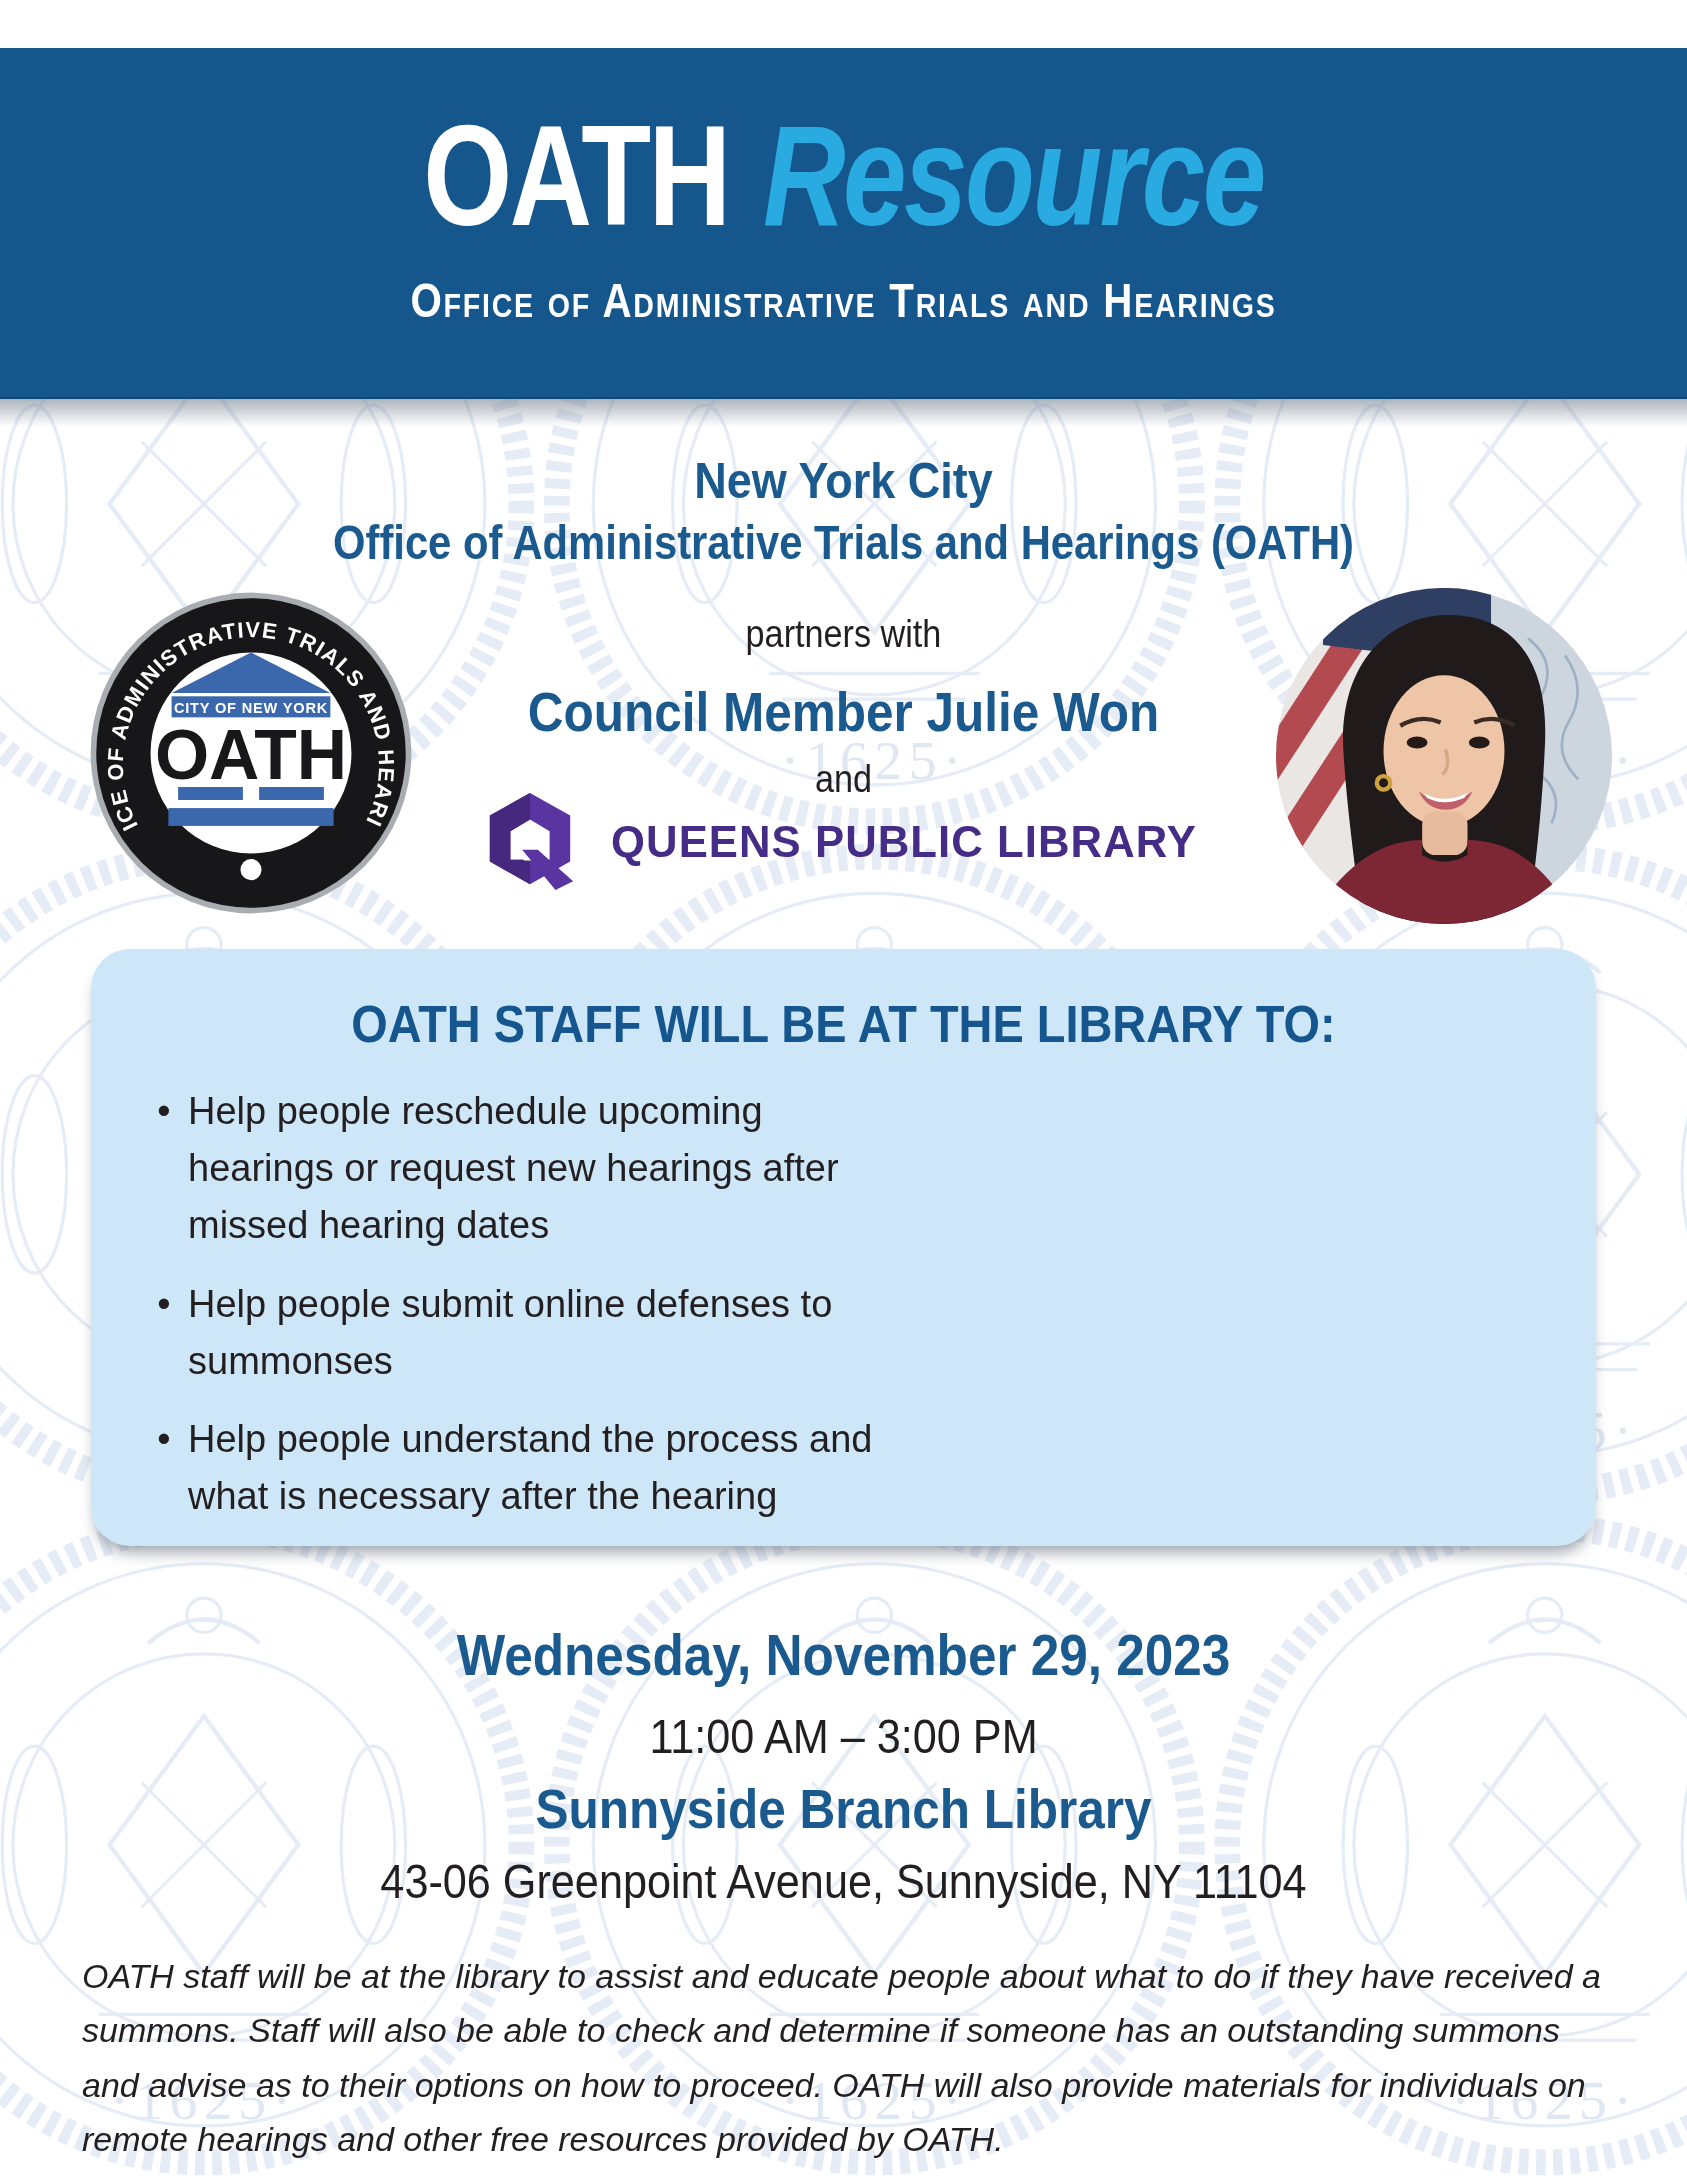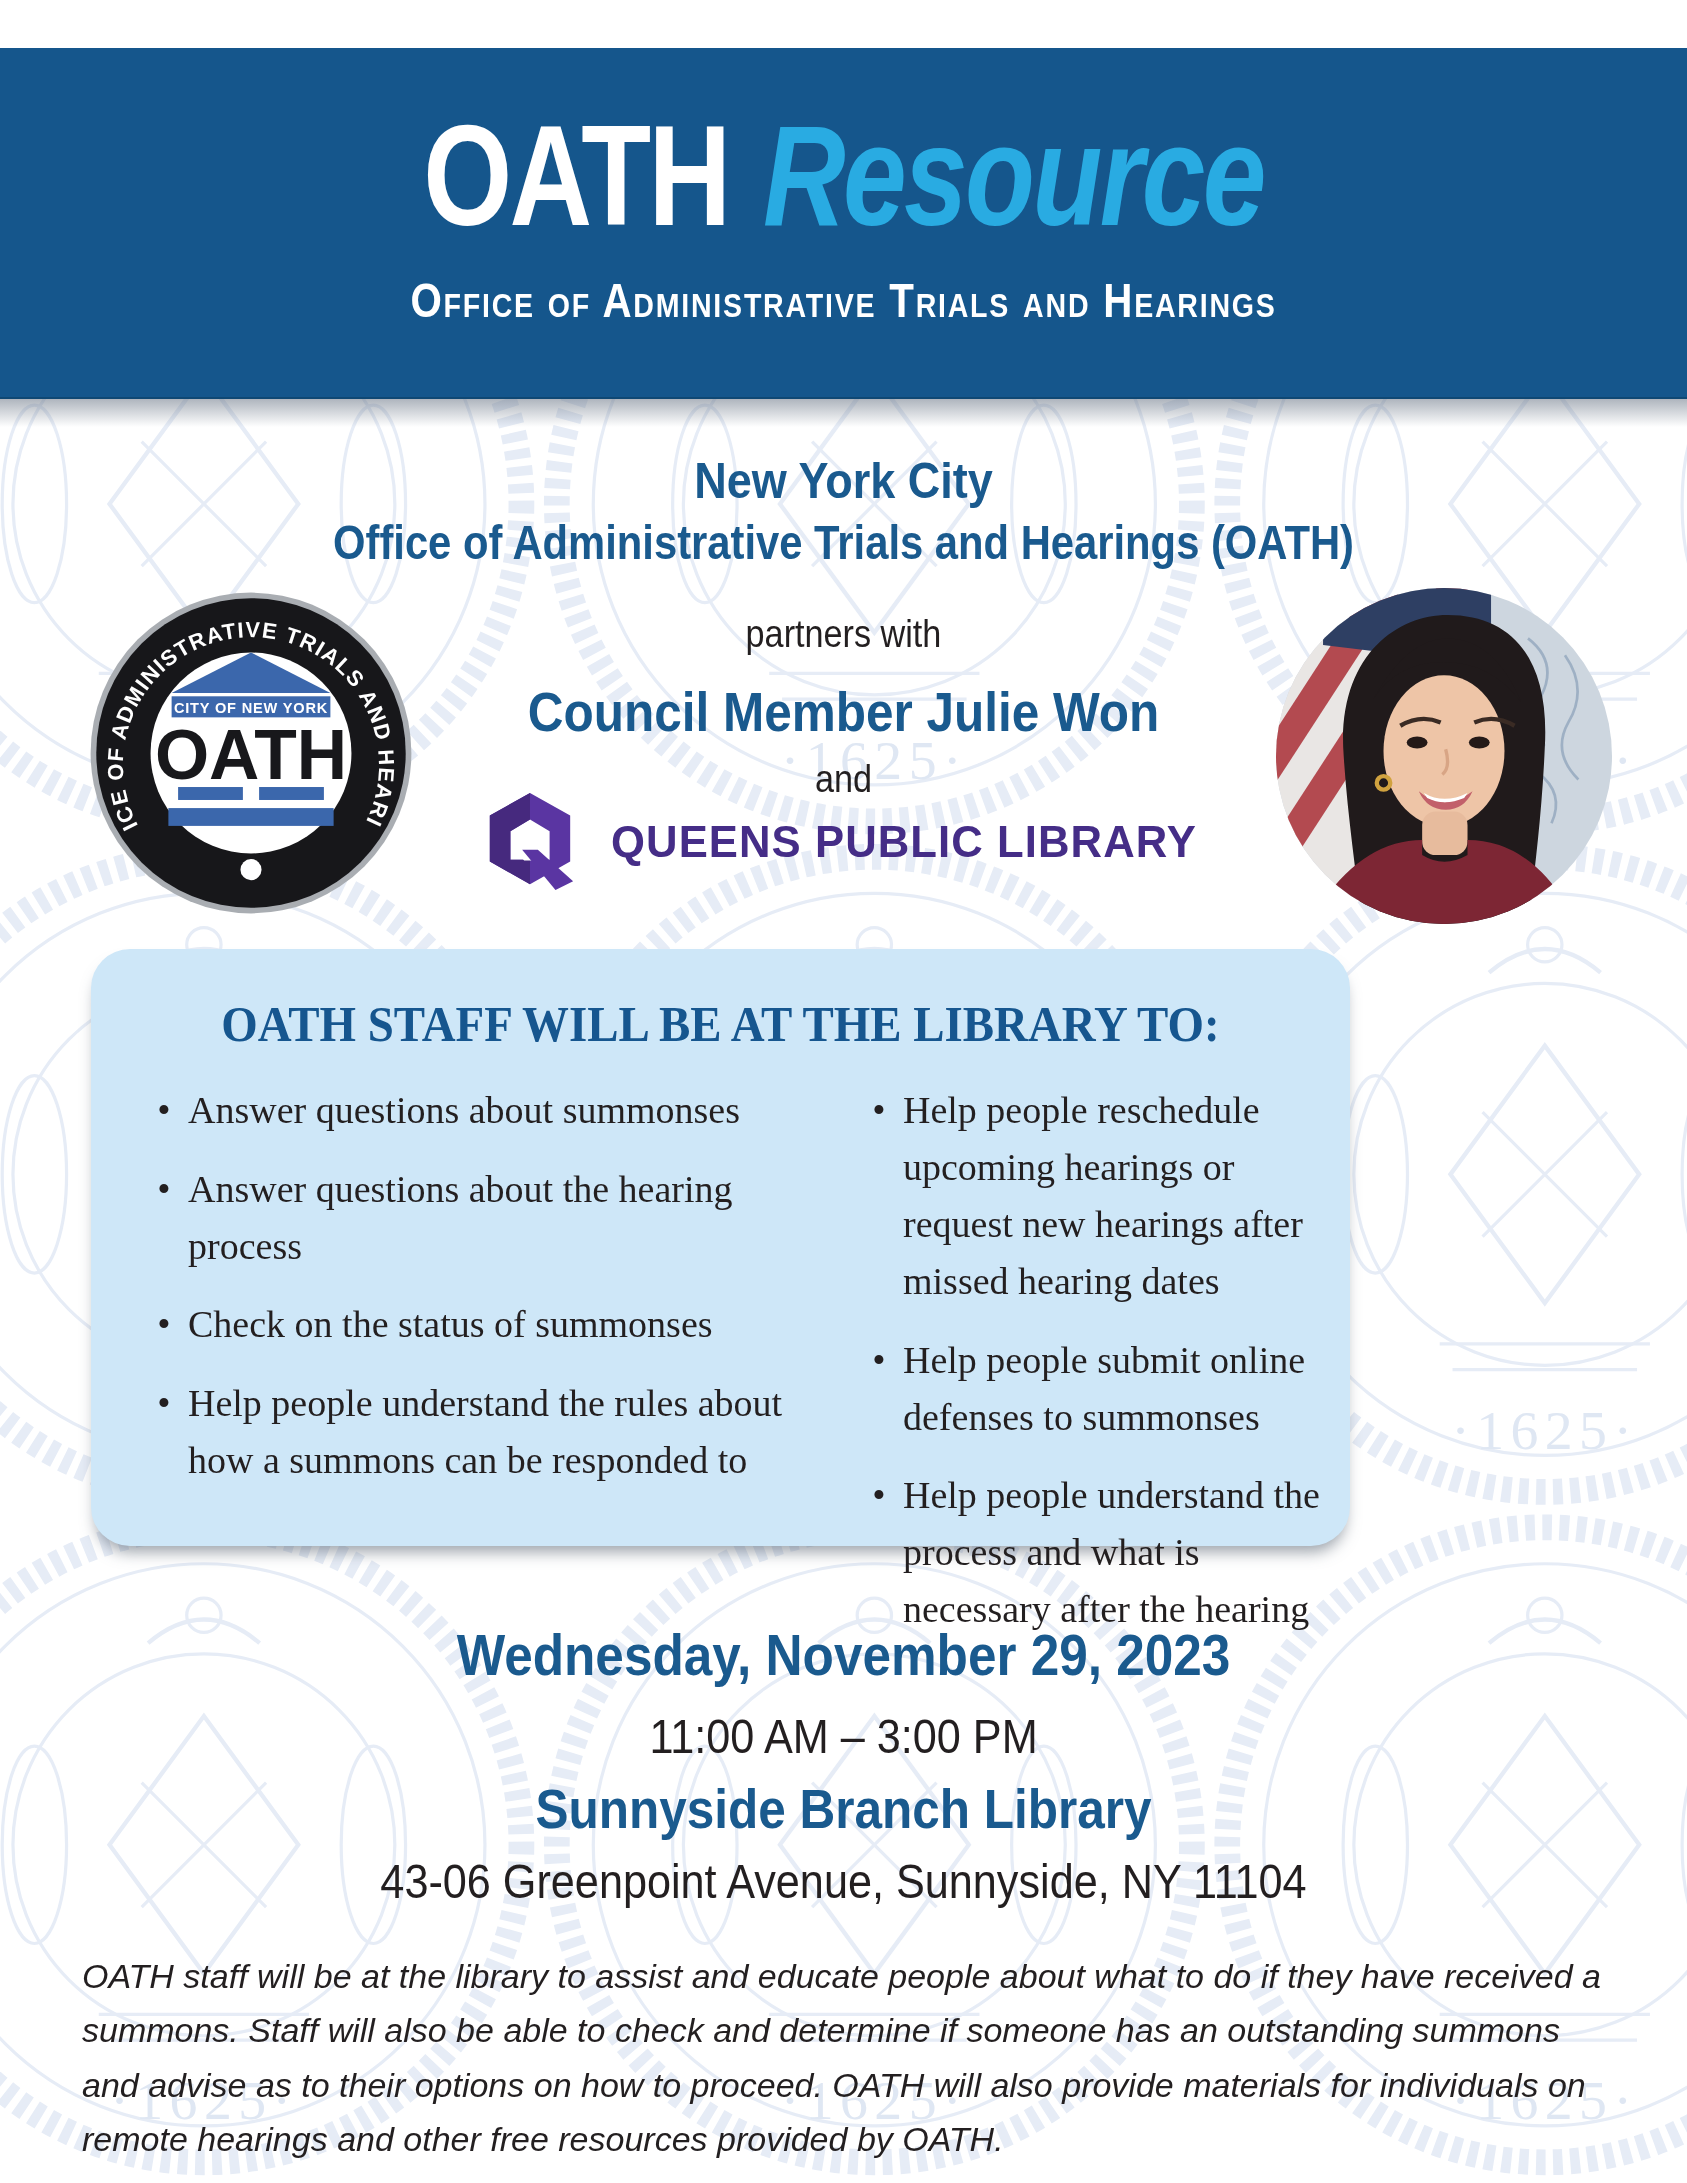--- a/index.html
+++ b/index.html
@@ -30,23 +30,23 @@
   .t-partners{top:566px; font-size:38px; color:#231F20;}
   .t-council{top:634px; font-size:55px;}
   .t-and{top:711px; font-size:38px; color:#231F20;}
   .qpl-row{position:absolute; top:743px; left:0; width:100%; display:flex; align-items:center;
         justify-content:center; gap:23.6px; z-index:3;}
   .qpl-text{font-size:45px; font-weight:bold; color:#452D87; letter-spacing:1.1px; transform:scaleX(0.97);}
   
   .oath-seal{position:absolute; left:89px; top:543px; width:324px; height:324px; z-index:3;}
   .photo{position:absolute; left:1276px; top:540px; width:336px; height:336px; z-index:3;}
   
-  .info-box{position:absolute; left:91px; top:901px; width:1259px; height:597px; z-index:3;
+  .info-box{position:absolute; left:91px; top:901px; width:1505px; height:597px; z-index:3;
         background:#CEE7F8; border-radius:39px;
-        box-shadow:0 10.7px 15px -5.4px rgba(72,86,100,0.55);font-family:Liberation Serif, serif;}
+        box-shadow:0 10.7px 15px -5.4px rgba(72,86,100,0.55);}
   .box-head{margin:46px 0 0 0; text-align:center; font-size:51px; font-weight:bold; color:#16568F;
         transform:scaleX(0.92);}
   .cols{display:flex; margin-top:29px; padding-left:63px;}
   .col{font-size:38px; color:#231F20; line-height:1.5;}
   .col ul{list-style:none; margin:0; padding:0;}
   .col li{position:relative; padding-left:34px; margin-bottom:21.5px;}
   .col li::before{content:"•"; position:absolute; left:3.2px; top:0;}
   .col-left{width:715px;}
   .col-left li{max-width:603px;}
   .col-right{flex:1;}
@@ -170,28 +170,20 @@
       <path d="M88,122 Q100,129 114,122 L112,125 Q100,130 90,125 Z" fill="#ffffff"></path>
       <circle cx="64" cy="116" r="4" stroke="#d0a23f" stroke-width="2.6" fill="none"></circle>
       <rect x="87" y="133" width="27" height="26" rx="8" fill="#e7bb9d"></rect>
       <path d="M28,206 L28,186 Q54,150 87,150 L87,159 Q100,167 114,159 L114,150 Q150,150 174,190 L174,206 Z" fill="#7d2634"></path>
     </g>
   </svg>
 
   <div class="info-box">
     <div class="box-head">OATH STAFF WILL BE AT THE LIBRARY TO:</div>
     <div class="cols">
-      <div class="col col-left">
-        <ul>
-          <li>Answer questions about summonses</li>
-          <li>Answer questions about the hearing process</li>
-          <li>Check on the status of summonses</li>
-          <li>Help people understand the rules about how a summons can be responded to</li>
-        </ul>
-      </div>
       <div class="col col-right">
         <ul>
           <li>Help people reschedule upcoming hearings or request new hearings after missed hearing dates</li>
           <li>Help people submit online defenses to summonses</li>
           <li>Help people understand the process and what is necessary after the hearing</li>
         </ul>
       </div>
     </div>
   </div>
 

